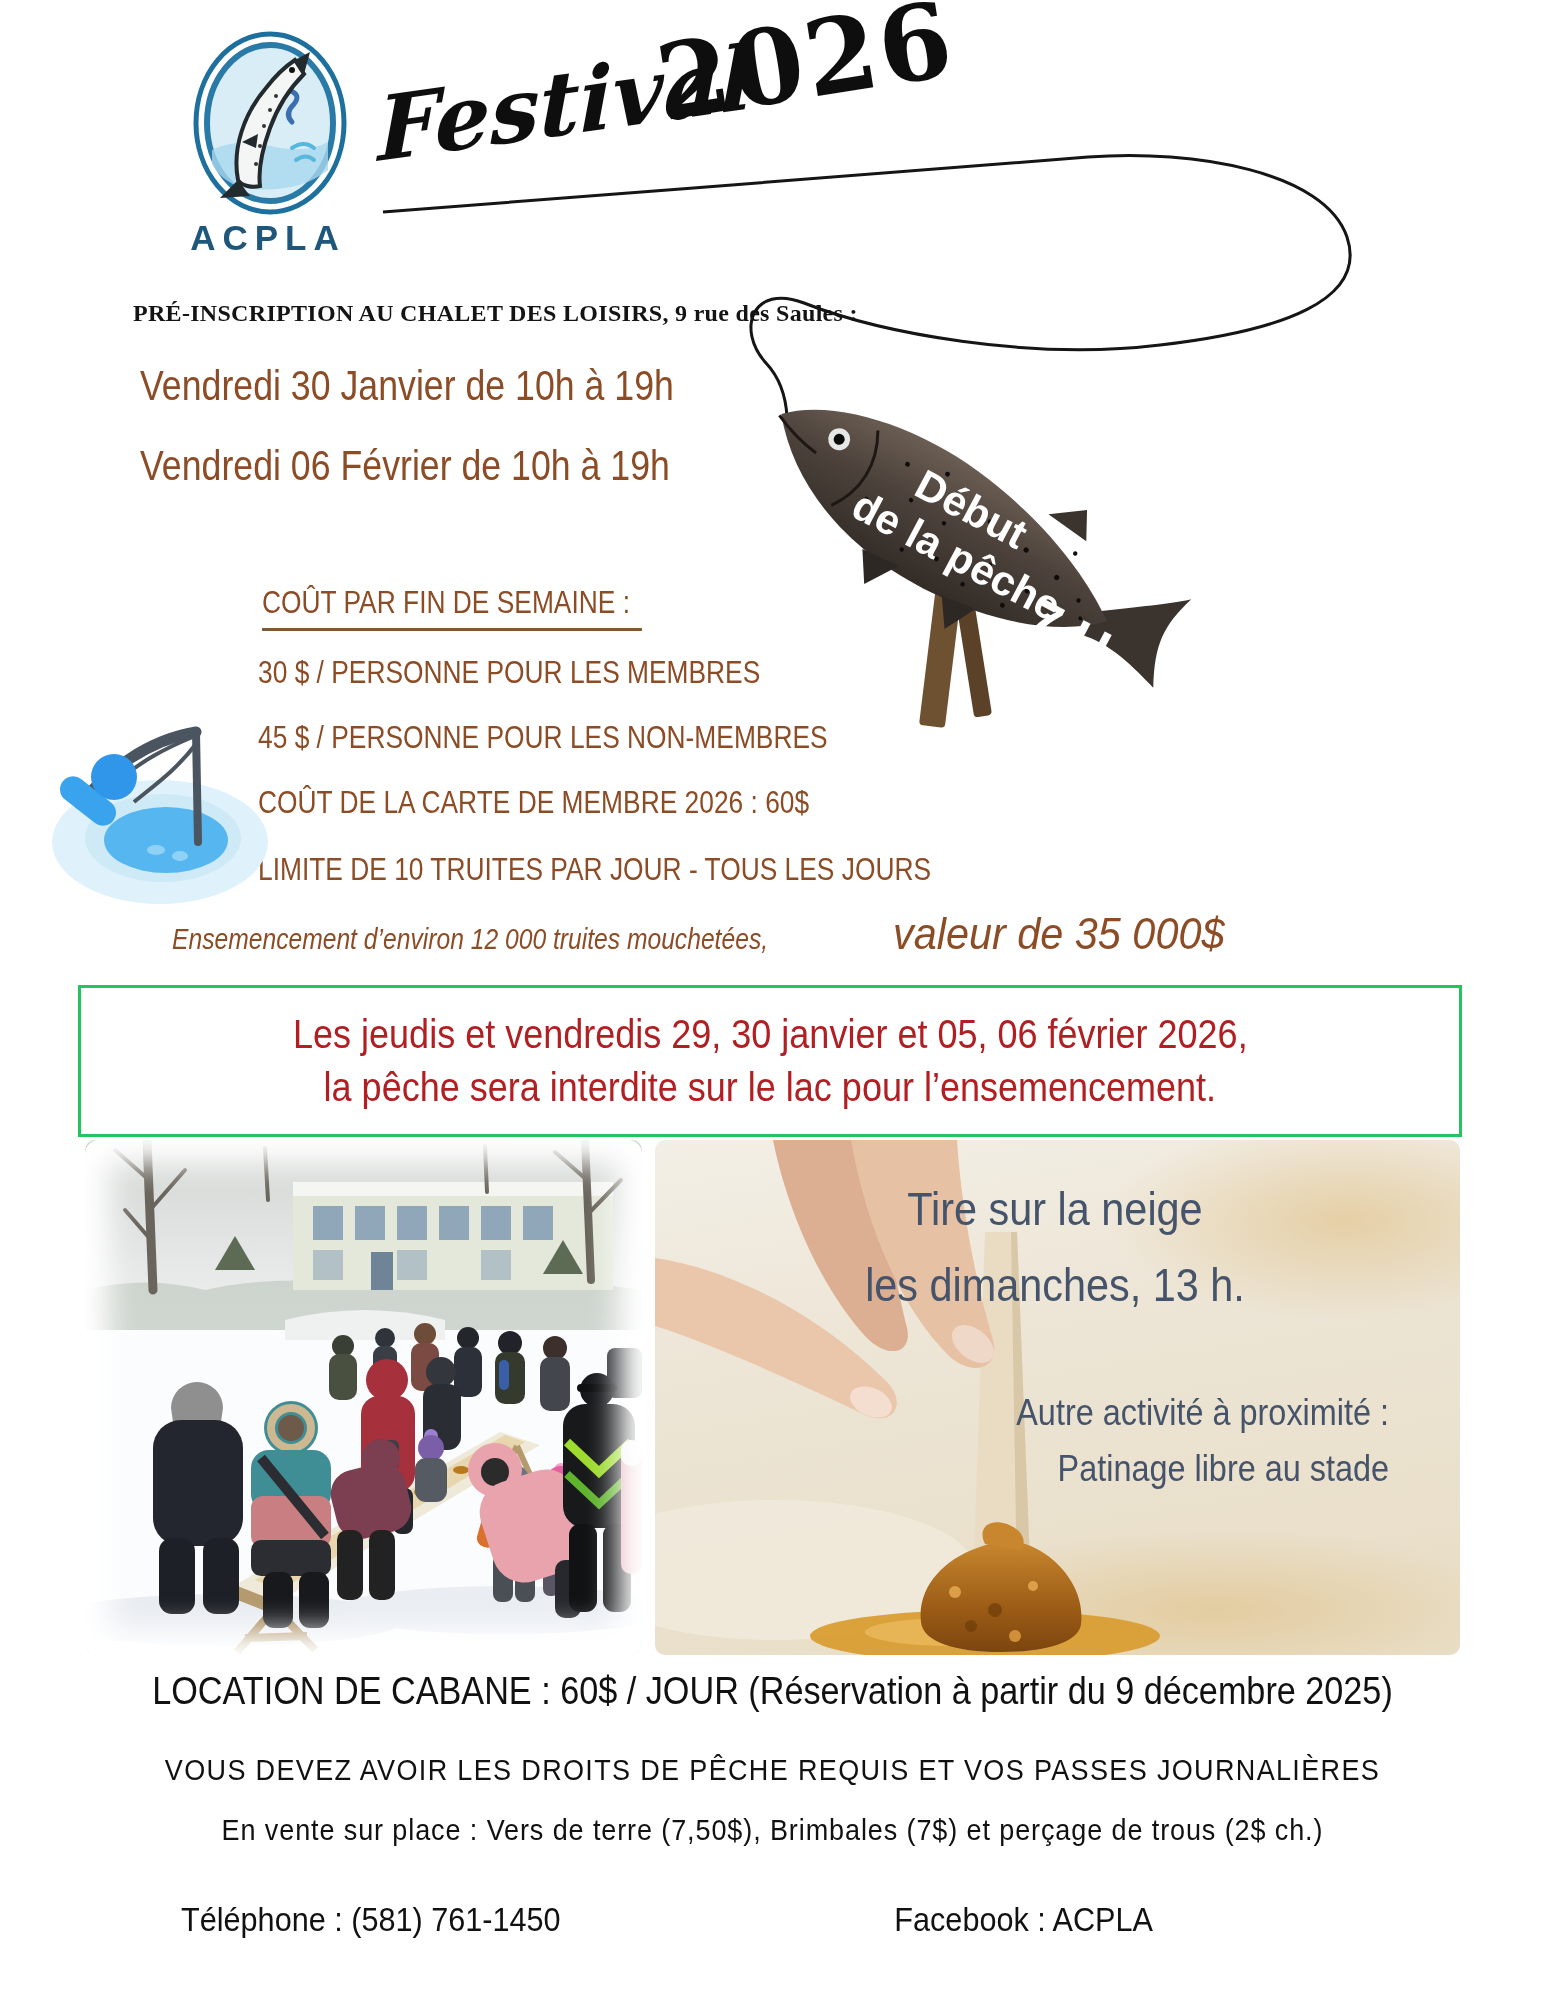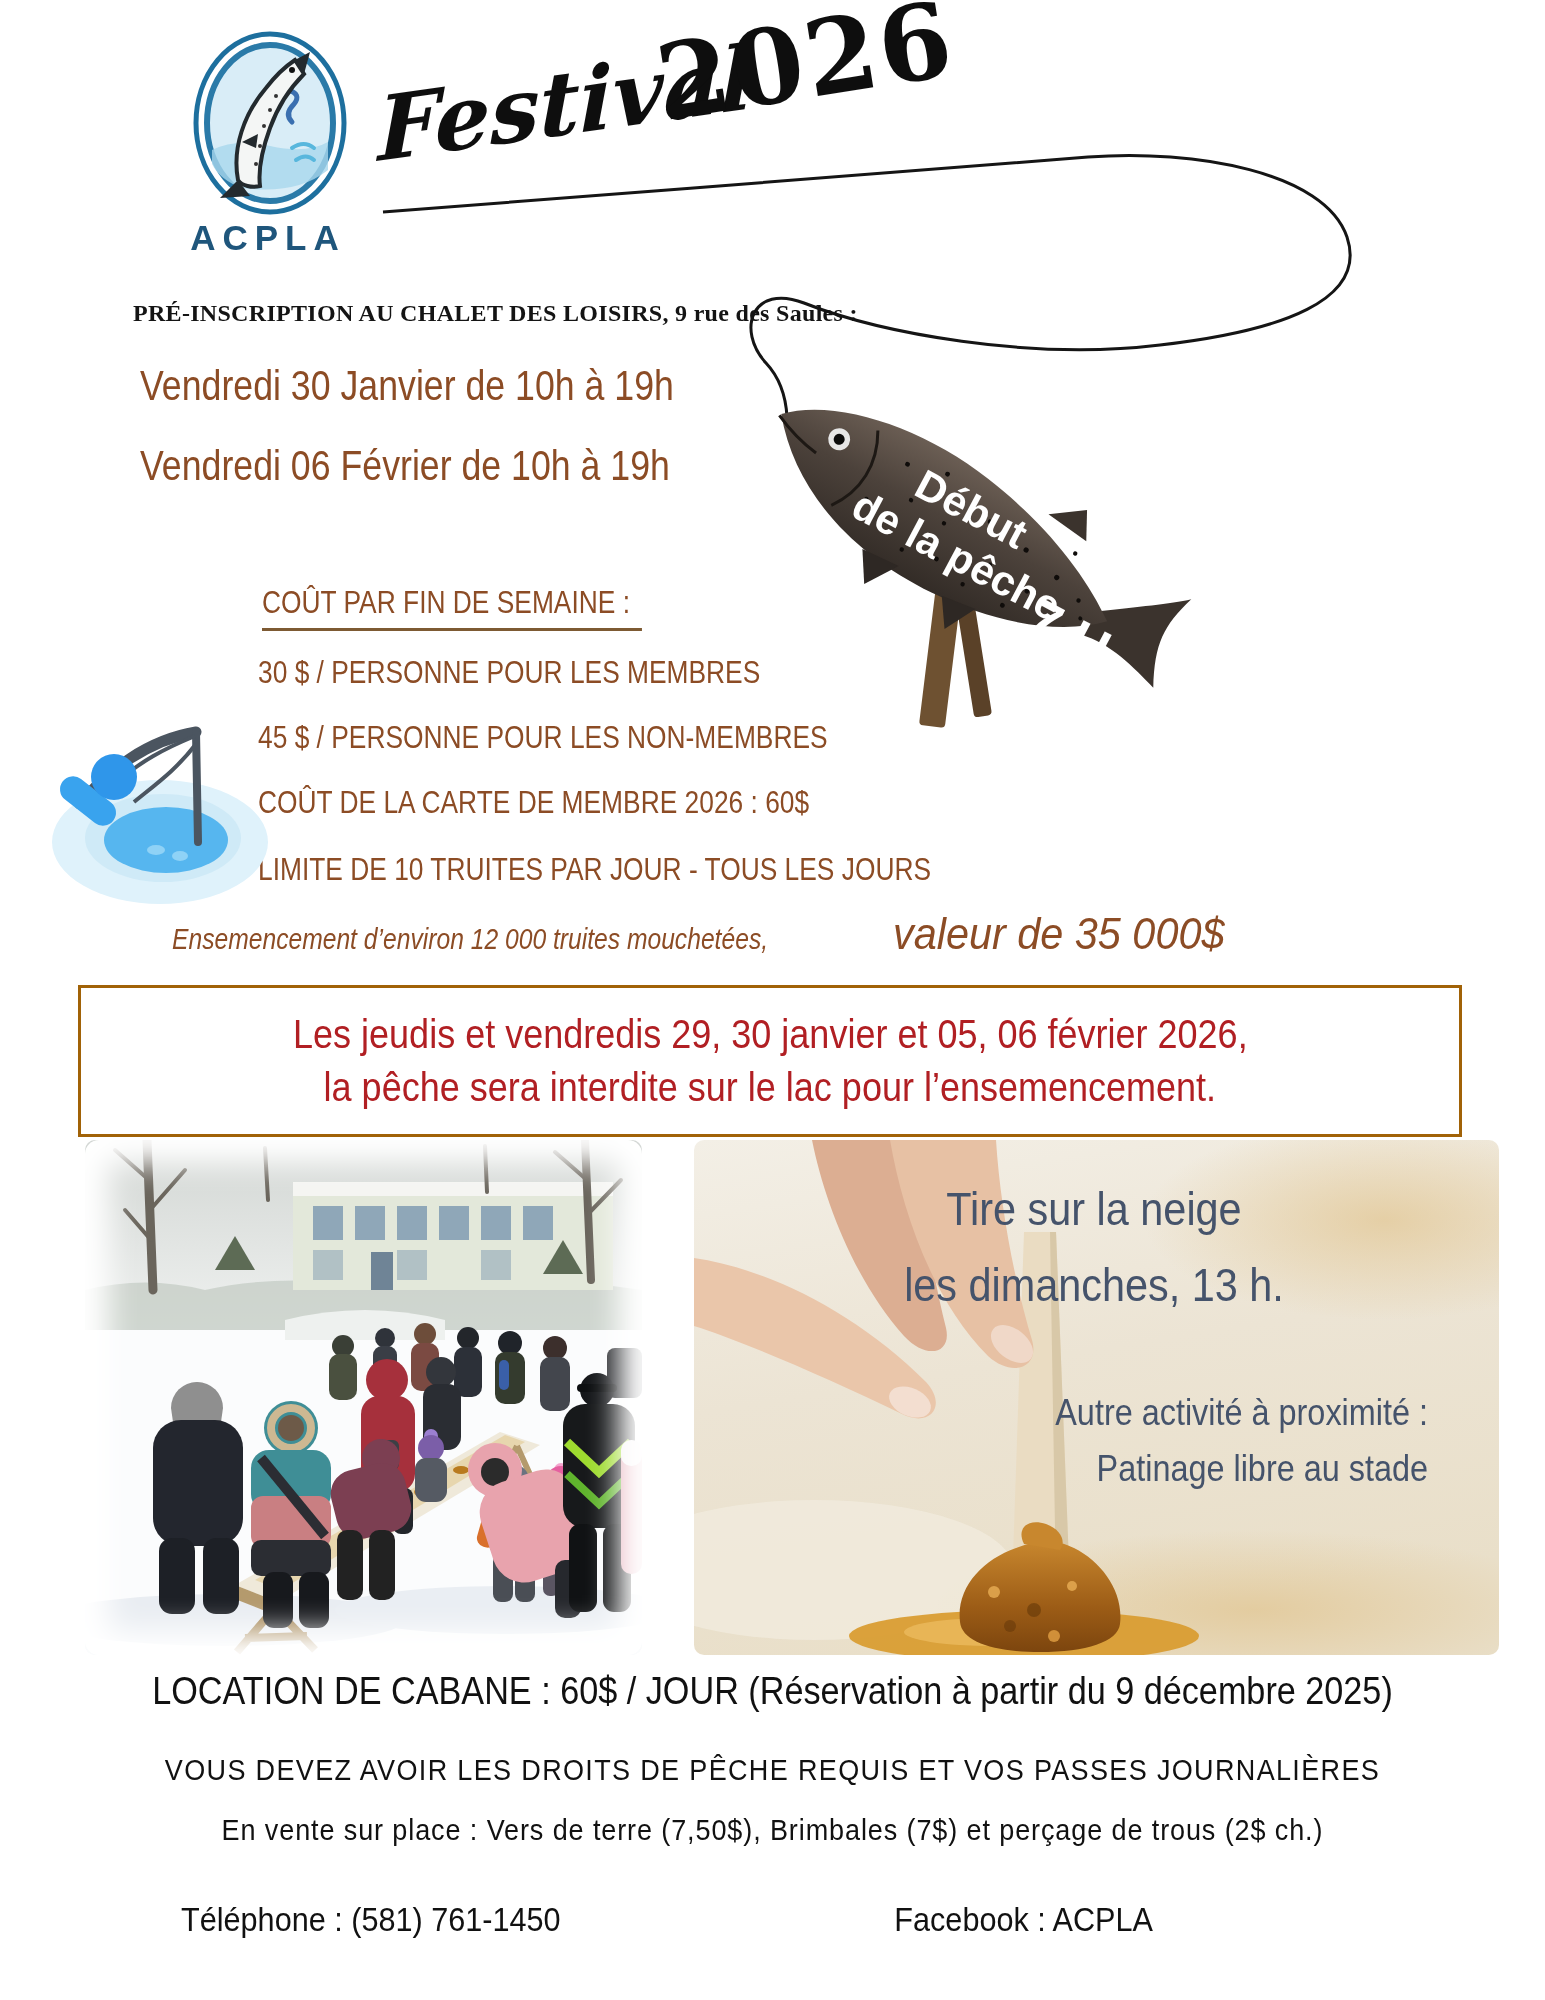--- a/index.html
+++ b/index.html
@@ -11,21 +11,21 @@
   .cond{transform:scaleX(.85);transform-origin:0 50%;white-space:nowrap;}
   .condc{transform:scaleX(.9);transform-origin:50% 50%;white-space:nowrap;}
   .script-title{font-family:"DejaVu Serif","Liberation Serif",serif;font-style:italic;font-weight:bold;
                 font-size:88px;transform:rotate(-8deg) skewX(-8deg);transform-origin:0 100%;color:#0e0e0e;}
   .year-title{font-family:"DejaVu Serif","Liberation Serif",serif;font-weight:bold;font-size:104px;
               letter-spacing:2px;transform:rotate(-9deg);transform-origin:0 100%;color:#0e0e0e;}
   .acpla{font-weight:bold;font-size:35px;letter-spacing:7px;color:var(--logo-blue,#1f567c);}
   .datey{font-size:42px;}
   .costy{font-size:31px;}
   .cost-underline{border-bottom:3px solid #7d5a33;padding-bottom:7px;padding-right:14px;}
-  .notice-box{left:78px;top:985px;width:1378px;height:146px;border:3px solid #a16207;background:#fff;
+  .notice-box{left:78px;top:985px;width:1378px;height:146px;border:3px solid #22c55e;background:#fff;
               display:flex;flex-direction:column;justify-content:center;align-items:center;gap:6px;}
   .notice-line{color:var(--red,#b11f23);font-size:40px;line-height:1.18;}
   .photo{border-radius:10px;overflow:hidden;}
   .photoL::after{content:'';position:absolute;inset:0;box-shadow:inset 0 0 30px 24px #ffffff;border-radius:14px;pointer-events:none;}
   .cap{color:var(--slate,#45536b);position:absolute;}
   .cap-big{font-size:46px;}
   .cap-mid{font-size:36px;}
   .bottom-line{width:1545px;text-align:center;}
   svg{display:block;}
 </style>
@@ -295,21 +295,21 @@
         <path d="M 482 334 L 514 364 L 546 334" fill="none" stroke="#60b42d" stroke-width="8"></path>
         <rect x="484" y="384" width="28" height="88" rx="11" fill="#101214"></rect>
         <rect x="518" y="384" width="28" height="88" rx="11" fill="#101214"></rect>
 
         <rect x="536" y="304" width="21" height="130" rx="10" fill="#e2a4b0"></rect>
         <rect x="536" y="300" width="21" height="26" rx="10" fill="#f4f0f2"></rect>
       </g>
     </svg>
   </div>
 
-  <div class="abs photo" style="left:655px;top:1140px;width:805px;height:515px;margin-left:39px;">
+  <div class="abs photo" style="left:655px;top:1140px;width:805px;height:515px;">
     <svg width="805" height="515" viewBox="0 0 805 515">
       <defs>
         <linearGradient id="snowbg" x1="0" y1="0" x2=".25" y2="1">
           <stop offset="0" stop-color="#f3efe6"></stop>
             <stop offset=".5" stop-color="#ece4d4"></stop>
             <stop offset="1" stop-color="#e9dfc9"></stop>
         </linearGradient>
         <radialGradient id="amberGlow" cx=".5" cy=".5" r=".5">
           <stop offset="0" stop-color="#e0c28a" stop-opacity=".65"></stop>
             <stop offset="1" stop-color="#e0c28a" stop-opacity="0"></stop>

